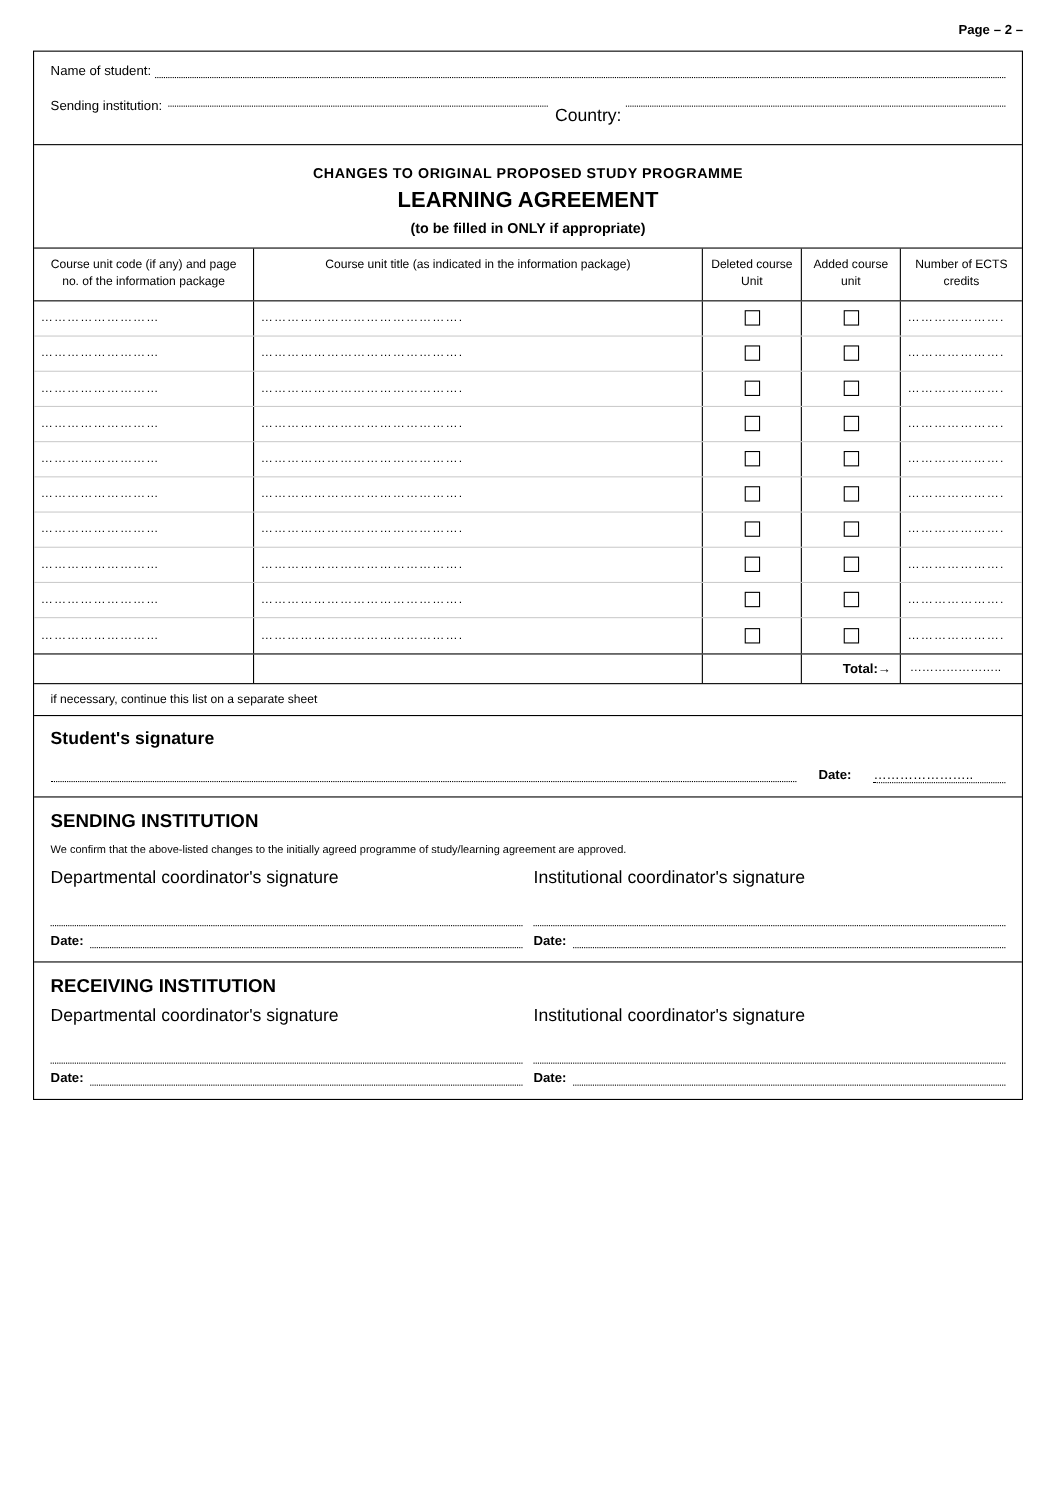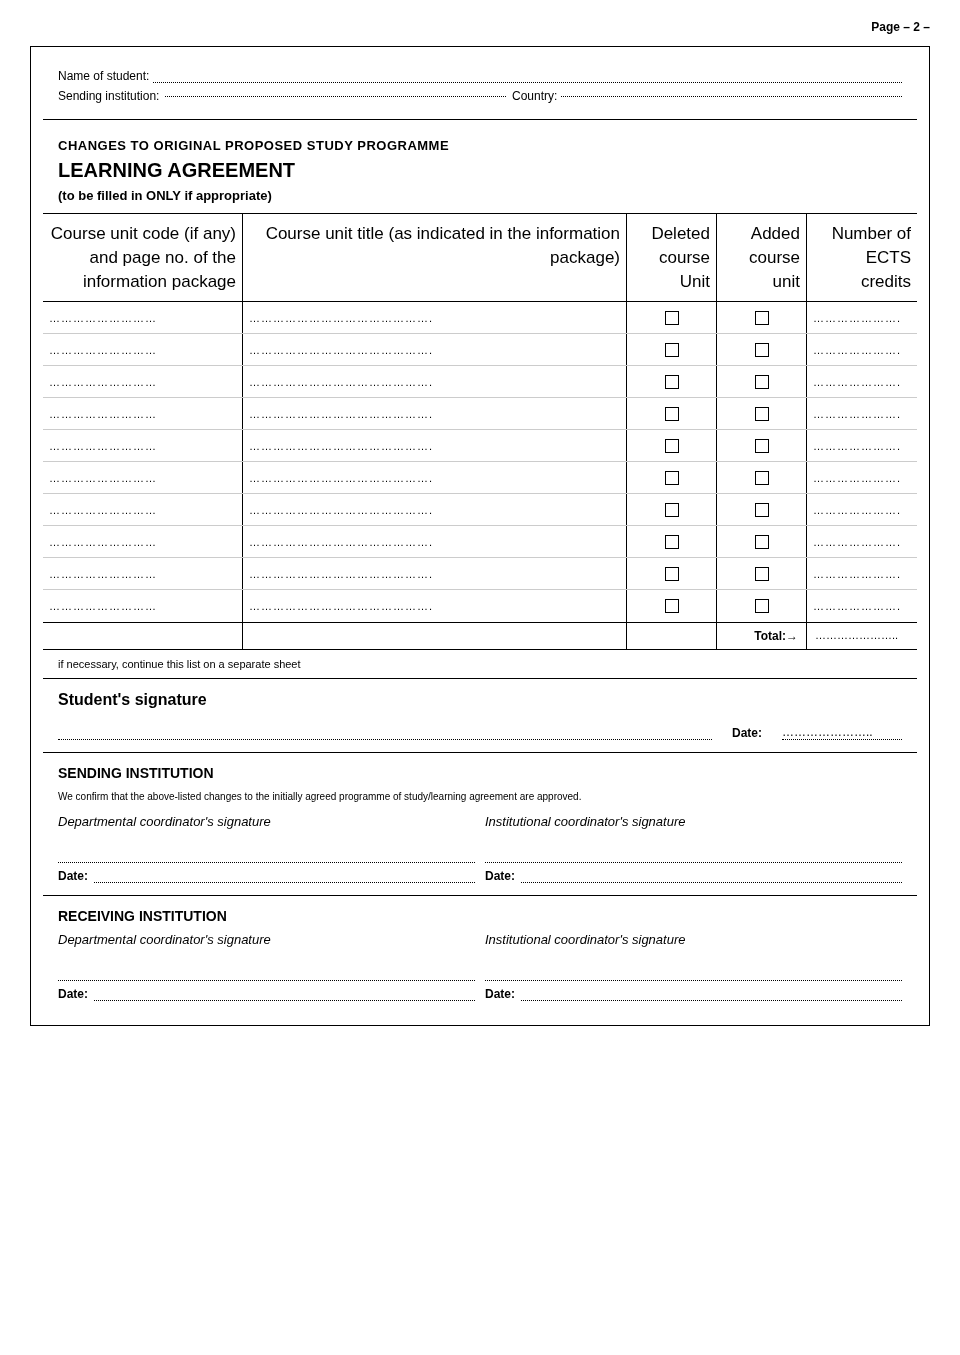--- a/index.html
+++ b/index.html
@@ -12,40 +12,40 @@
       padding: 20px 30px;
     }
     .page-number {
       text-align: right;
       font-size: 12px;
       margin-bottom: 12px;
       font-weight: bold;
     }
     .outer-border {
       border: 1px solid #000;
-      padding: 12px;
+      padding: 0;
     }
     .header-section {
       padding: 10px 15px;
       border-bottom: 1px solid #000;
     }
     .header-row {
       display: flex;
       justify-content: space-between;
       margin-bottom: 6px;
     }
     .dotted-line {
       display: inline-block;
       border-bottom: 1px dotted #000;
       flex: 1;
       min-width: 50px;
       margin-left: 4px;
     }
     .title-section {
-      text-align: left;
+      text-align: center;
       padding: 18px 15px 10px;
       border-bottom: 1px solid #000;
     }
     .title-main {
       font-size: 13px;
       font-weight: bold;
       letter-spacing: 0.5px;
       margin-bottom: 6px;
     }
     .title-large {
@@ -60,22 +60,22 @@
     .table-section {
       border-bottom: 1px solid #000;
     }
     .col-headers {
       display: grid;
       grid-template-columns: 200px 1fr 90px 90px 110px;
       border-bottom: 1px solid #000;
     }
     .col-header {
       padding: 8px 6px;
-      text-align: right;
-      font-size: 17px;
+      text-align: center;
+      font-size: 11px;
       line-height: 1.4;
       border-right: 1px solid #000;
     }
     .col-header:last-child {
       border-right: none;
     }
     .data-row {
       display: grid;
       grid-template-columns: 200px 1fr 90px 90px 110px;
       border-bottom: 1px solid #ccc;
@@ -147,38 +147,37 @@
     .date-dots {
       display: inline-block;
       border-bottom: 1px dotted #000;
       width: 120px;
     }
     .institution-section {
       padding: 12px 15px;
       border-bottom: 1px solid #000;
     }
     .institution-title {
-      font-size: 14px;
+      font-size: 17px;
       font-weight: bold;
       margin-bottom: 8px;
     }
     .institution-text {
       font-size: 10px;
       margin-bottom: 10px;
       line-height: 1.5;
     }
     .two-col {
       display: grid;
       grid-template-columns: 1fr 1fr;
       gap: 10px;
     }
     .coord-label {
-      font-size: 13px;
+      font-size: 16px;
       margin-bottom: 20px;
-      font-style: italic;
     }
     .coord-dots {
       border-bottom: 1px dotted #000;
       width: 100%;
       height: 14px;
       margin-bottom: 6px;
     }
     .date-row {
       display: flex;
       align-items: center;
@@ -199,21 +198,21 @@
 <div class="outer-border">
 
   <div class="header-section">
     <div class="header-row">
       <span style="font-size:12px;">Name of student:</span>
       <span class="dotted-line" style="width:600px;"></span>
     </div>
     <div class="header-row" style="align-items:center;">
       <span style="font-size:12px;white-space:nowrap;">Sending institution:</span>
       <span class="dotted-line" style="flex:1;margin:0 6px;"></span>
-      <span style="font-size:12px;white-space:nowrap;">Country:</span>
+      <span style="font-size:16px;white-space:nowrap;margin-top:20px;">Country:</span>
       <span class="dotted-line" style="width:120px;"></span>
     </div>
   </div>
 
   <div class="title-section">
     <div class="title-main">CHANGES TO ORIGINAL PROPOSED STUDY PROGRAMME</div>
     <div class="title-large">LEARNING AGREEMENT</div>
     <div class="title-sub">(to be filled in ONLY if appropriate)</div>
   </div>
 

